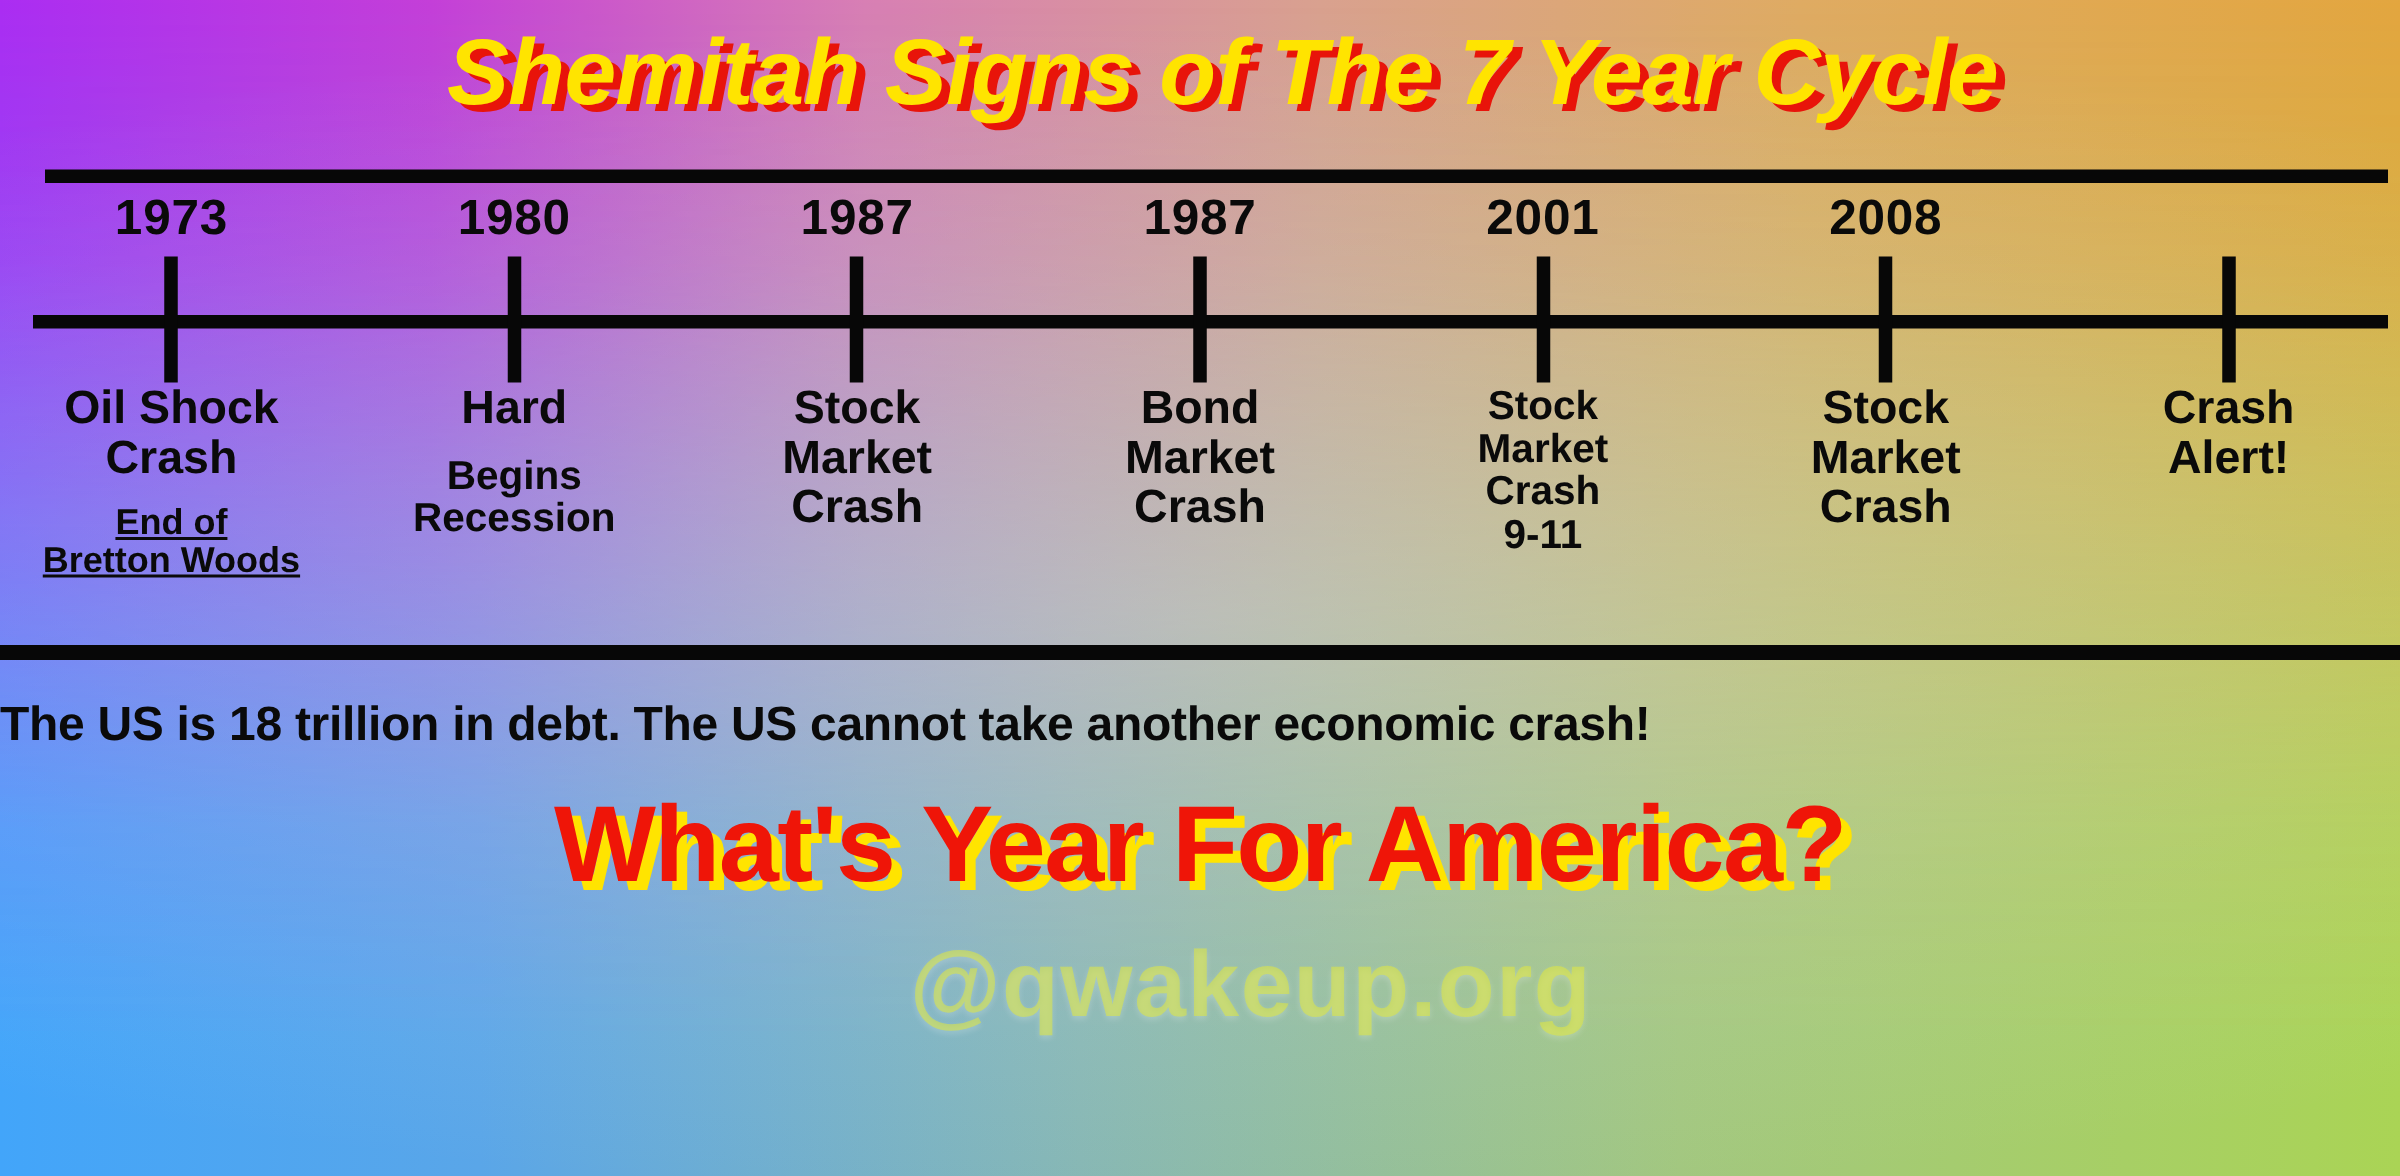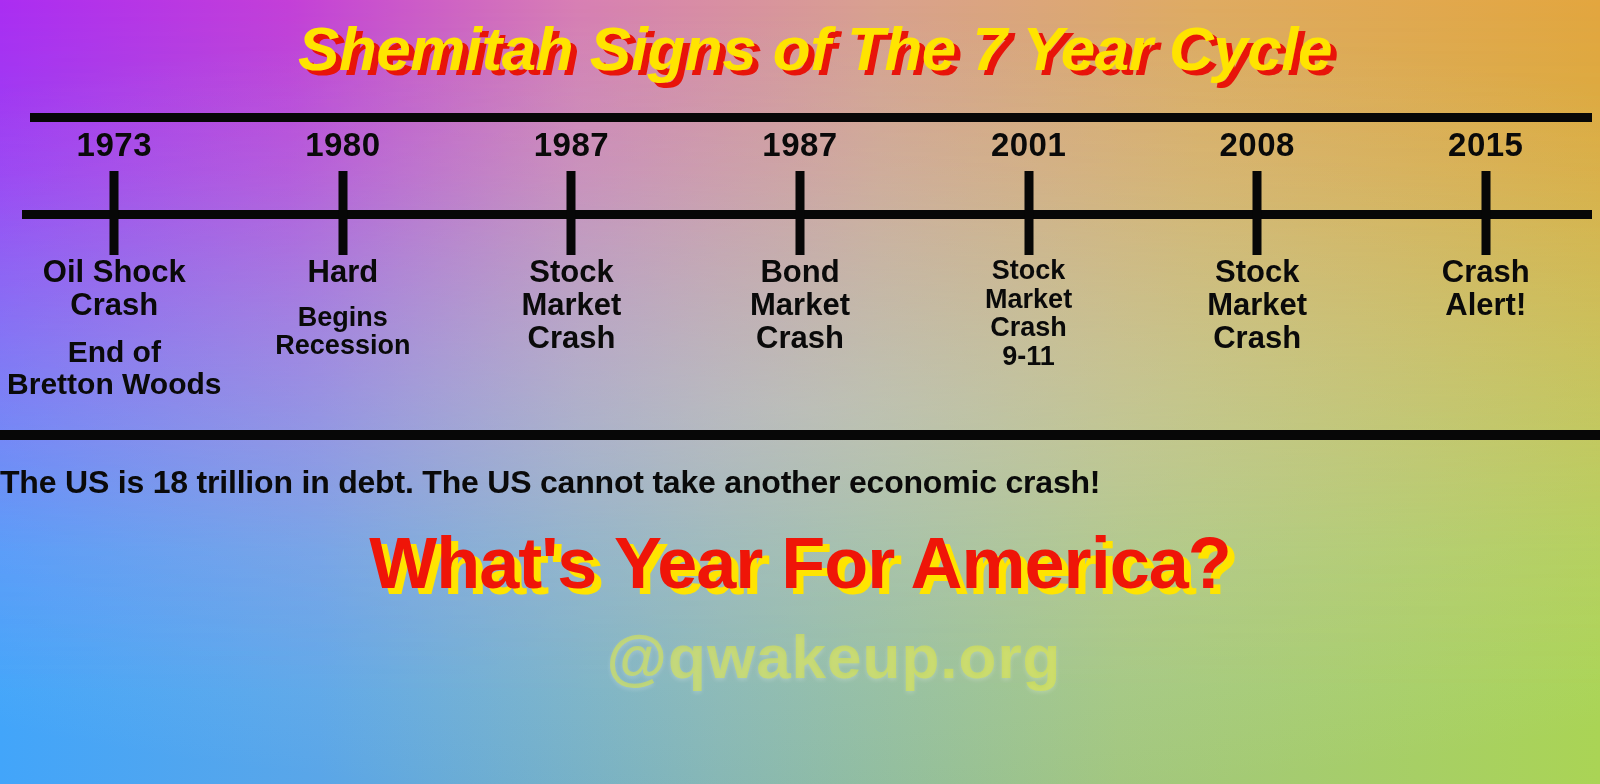--- a/index.html
+++ b/index.html
@@ -125,21 +125,21 @@
     width: 100%;
   }
   .ev {
     color: #0a0a0a;
     font-weight: bold;
     line-height: 1.06;
     white-space: nowrap;
   }
   .ev.big   { font-size: 31px; }
   .ev.mid   { font-size: 27px; }
-  .ev.small { font-size: 30px; }
+  .ev.small { font-size: 24px; text-decoration: underline; }
   .ev-gap   { height: 14px; }
 
   
   .debt {
     position: absolute;
     top: 464px;
     left: 0;
     width: 1600px;
     text-align: left;
     font-size: 32px;
@@ -250,21 +250,20 @@
       <div class="col">
         <div class="year">2008</div>
         <div class="tick"></div>
         <div class="events">
           <div class="ev big">Stock</div>
           <div class="ev big">Market</div>
           <div class="ev big">Crash</div>
         </div>
       </div>
       <div class="col">
-        <div class="year">2015</div>
         <div class="tick"></div>
         <div class="events">
           <div class="ev big">Crash</div>
           <div class="ev big">Alert!</div>
         </div>
       </div>
     </div>
 
   <div class="debt">The US is 18 trillion in debt. The US cannot take another economic crash!</div>
   <div class="headline">What's Year For America?</div>

